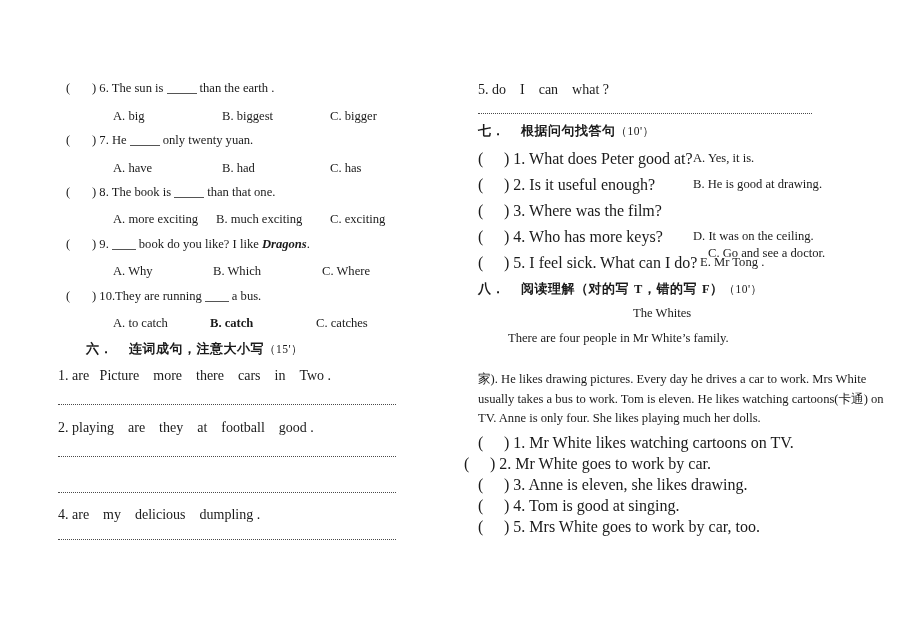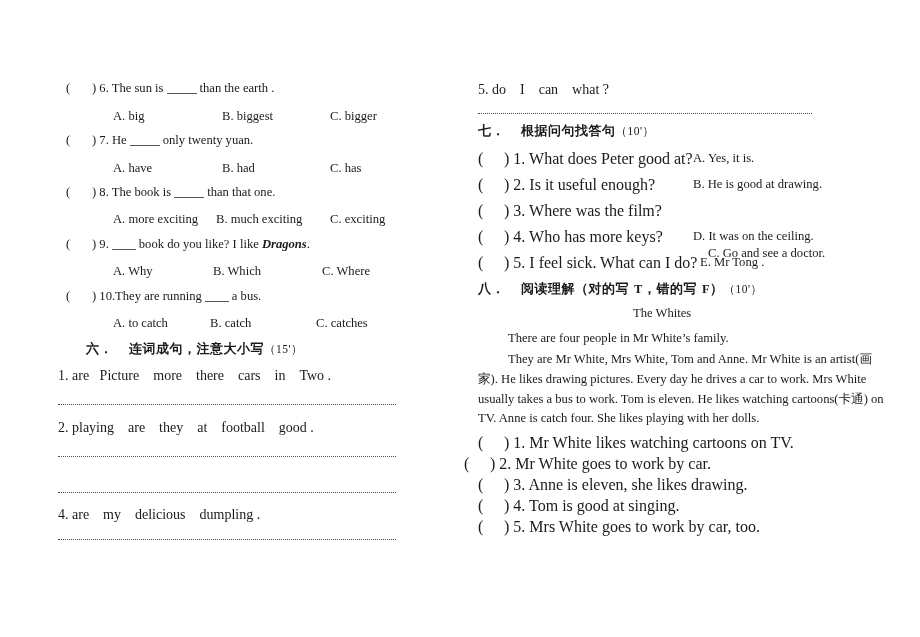--- a/index.html
+++ b/index.html
@@ -148,21 +148,21 @@
   </div>
   <div class="opt" style="left:113px; top:264px;">A. Why</div>
   <div class="opt" style="left:213px; top:264px;">B. Which</div>
   <div class="opt" style="left:322px; top:264px;">C. Where</div>
 
   <div class="row stem" style="left:66px; top:290px;">
     <span class="paren-open">(</span><span>)</span>
     <span class="q-num">10.</span><span>They are running</span><span class="blank blank-sm"></span><span>a bus.</span>
   </div>
   <div class="opt" style="left:113px; top:316px;">A. to catch</div>
-  <div class="opt" style="left:210px; top:316px;">B. catch</div>
+  <div class="opt" style="left:210px; top:316px;font-weight:bold;">B. catch</div>
   <div class="opt" style="left:316px; top:316px;">C. catches</div>
 
   <div class="heading" style="left:86px; top:340px;">
     <span class="num">六．</span><span>连词成句，注意大小写</span><span class="score">（15'）</span>
   </div>
 
   <div class="scramble" style="left:58px; top:368px;">
     <span>1.</span>
     <span class="w">are</span>&nbsp;&nbsp;
     <span class="w">Picture</span>&nbsp;&nbsp;&nbsp;
@@ -244,24 +244,23 @@
   </div>
   <div class="match-ans" style="left:700px; top:255px;">E. Mr Tong .</div>
 
   <div class="heading" style="left:478px; top:280px;">
     <span class="num">八．</span><span>阅读理解（对的写 </span><b class="tf">T</b><span>，错的写 </span><b class="tf">F</b><span>）</span><span class="score">（10'）</span>
   </div>
 
   <div class="passage-title" style="left:633px; top:306px;">The     Whites</div>
 
   <div class="passage-line" style="left:508px; top:331px;">There are four people in Mr White’s family.</div>
-  <div class="passage-line" style="left:508px; top:351px;">They are Mr White, Mrs White, Tom and Anne. Mr White is an artist(画</div>
   <div class="passage-line" style="left:478px; top:371px;">家). He likes drawing pictures. Every day he drives a car to work. Mrs White</div>
   <div class="passage-line" style="left:478px; top:391px;">usually takes a bus to work. Tom is eleven. He likes watching cartoons(卡通) on</div>
-  <div class="passage-line" style="left:478px; top:411px;">TV. Anne is catch four. She likes playing with her dolls.</div>
+  <div class="passage-line" style="left:478px; top:411px;">TV. Anne is only four. She likes playing much her dolls.</div>
 
   <div class="row" style="left:478px; top:435px;">
     <span class="paren-open">(</span><span>)</span>
     <span>1.</span>
     <span>Mr White likes watching cartoons on TV.</span>
   </div>
   <div class="row" style="left:464px; top:456px;">
     <span class="paren-open">(</span><span>)</span>
     <span>2.</span>
     <span>Mr White goes to work by car.</span>

